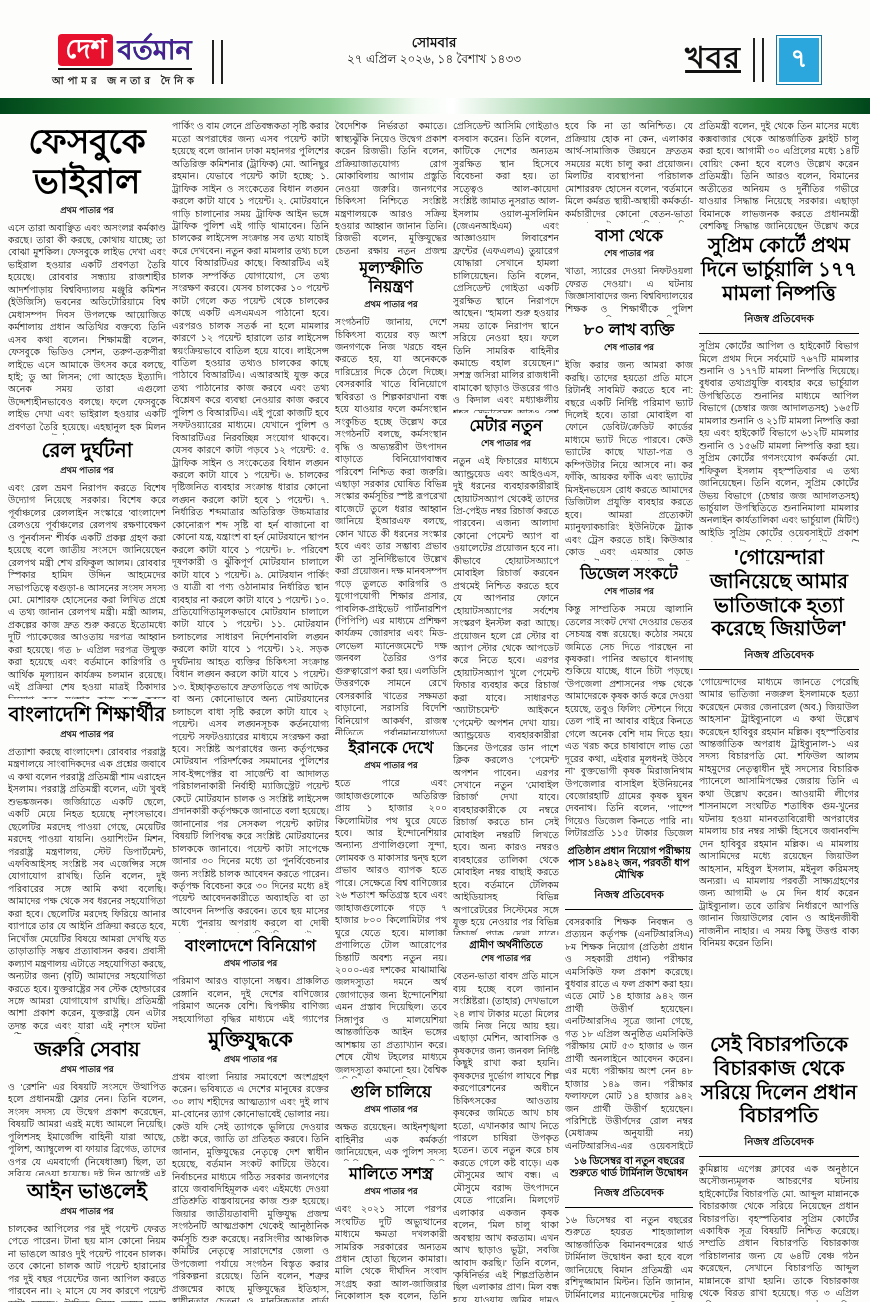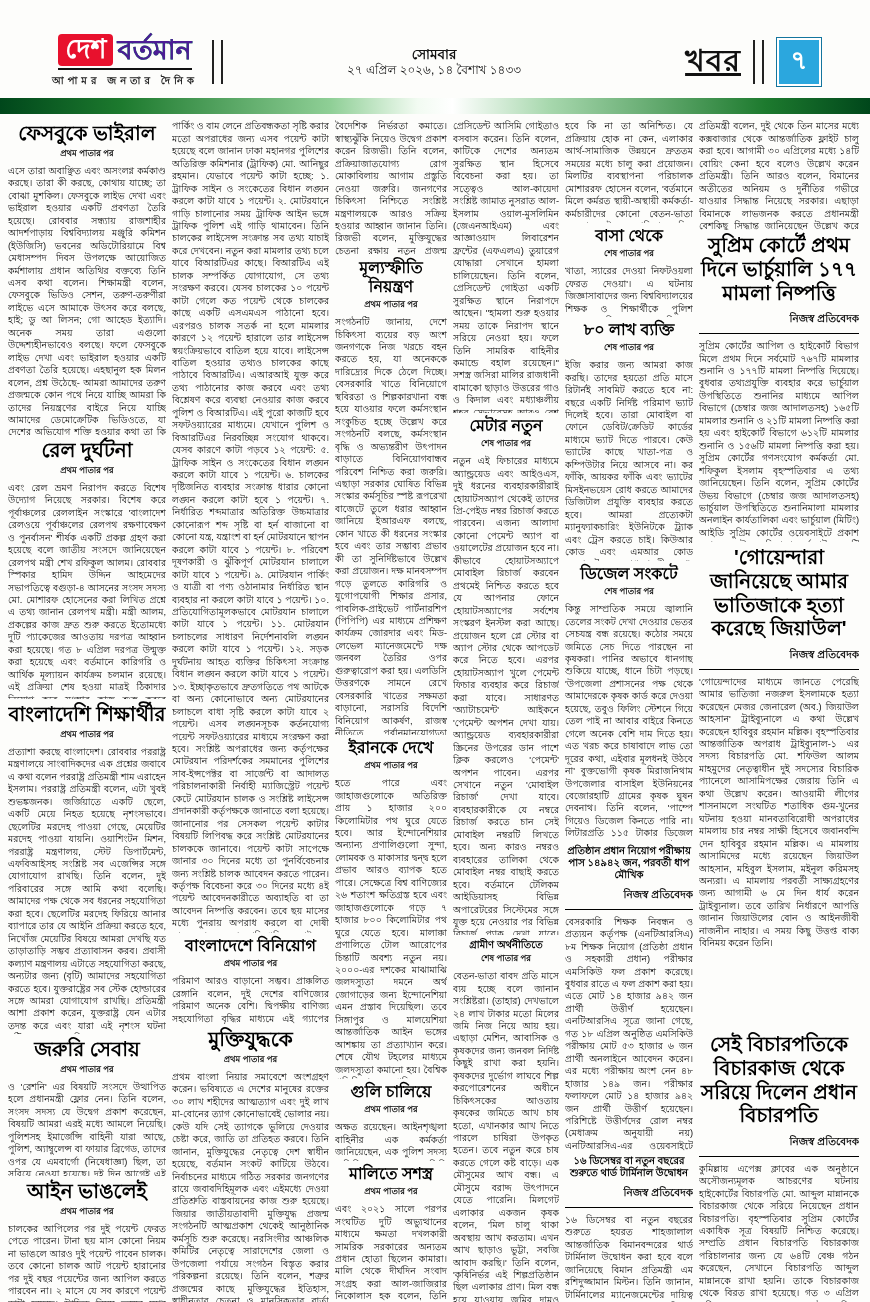--- a/index.html
+++ b/index.html
@@ -1,44 +1,44 @@
 <!DOCTYPE html>
 <html><head>
 <meta charset="utf-8">
 <style>
   html,body{margin:0;padding:0;background:#ffffff;}
   body{width:870px;height:1302px;overflow:hidden;font-family:"Liberation Sans","DejaVu Sans",sans-serif;color:#111;}
   .page{width:870px;height:1302px;position:relative;background:#fdfdfb;}
   
-  .masthead{display:flex;align-items:center;justify-content:space-between;padding:34px 48px 6px 52px;}
+  .masthead{display:flex;align-items:flex-start;justify-content:space-between;padding:34px 48px 6px 52px;}
   .brand{display:flex;align-items:center;gap:14px;}
   .brand-stack{display:flex;flex-direction:column;align-items:center;}
   .brand-line{display:flex;align-items:center;gap:4px;border-bottom:2px solid #111;padding-bottom:2px;}
   .brand-red{background:#e8112d;color:#fff;font-weight:bold;font-size:27px;padding:1px 7px 3px;border-radius:4px;line-height:1.05;}
   .brand-green{color:#4c1d95;font-weight:bold;font-size:27px;line-height:1.05;text-shadow:0 0 0 #00a651;}
   .brand-tag{font-size:10px;letter-spacing:4px;margin-top:3px;color:#222;font-weight:bold;}
   .dbar{width:7px;height:44px;border-left:2px solid #222;border-right:2px solid #222;}
   .datebox{text-align:center;line-height:1.3;margin-left:-40px;}
   .datebox .day{font-weight:bold;font-size:13.5px;}
   .datebox .dt{font-size:12px;}
   .sectionwrap{display:flex;align-items:center;gap:12px;}
   .section-name{font-weight:bold;font-size:30px;letter-spacing:1px;text-decoration:underline;}
   .pagebox{width:44px;height:48px;background:#2ba7de;border:1px solid #13759e;box-shadow:inset 0 0 0 2px #ffffff;color:#fff;font-size:26px;font-weight:bold;display:flex;align-items:center;justify-content:center;}
   .greenbar{height:16px;margin:2px 0 6px 0;background:linear-gradient(90deg,#00471b 0%,#1d7a2e 14%,#8fcf96 38%,#f2fbf2 48%,#ffffff 52%,#a8d8ae 63%,#1d7a2e 88%,#00471b 100%);}
   
   .cols{display:grid;grid-template-columns:158px 157px 112px 106px 128px 160px;column-gap:6px;padding:0 8px;align-items:start;}
   .col{display:flex;flex-direction:column;}
   .story{overflow:hidden;margin-bottom:2px;}
   .hl{font-weight:bold;text-align:center;margin:2px 0 1px;line-height:1.18;color:#000;}
-  .hl-xl{font-size:20px;}
+  .hl-xl{font-size:34px;font-family:Liberation Serif, serif;}
   .hl-lg{font-size:20px;}
   .hl-md{font-size:16px;}
   .hl-sm{font-size:10px;}
   .kicker{font-size:8.5px;font-weight:bold;text-align:center;margin:1px 0 4px;}
-  .byline{font-size:10.5px;font-weight:bold;text-align:right;border-bottom:1.6px solid #000;padding:3px 0 5px;margin:3px 0 6px;}
+  .byline{font-size:10.5px;font-weight:bold;text-align:center;border-bottom:1.6px solid #000;padding:3px 0 5px;margin:3px 0 6px;}
   .body{font-size:9.3px;line-height:1.34;text-align:justify;margin:0;word-break:break-word;hyphens:auto;}
 </style>
 </head>
 <body>
 
 <div class="page">
 
   <div class="masthead">
     <div class="brand">
       <div class="brand-stack">

